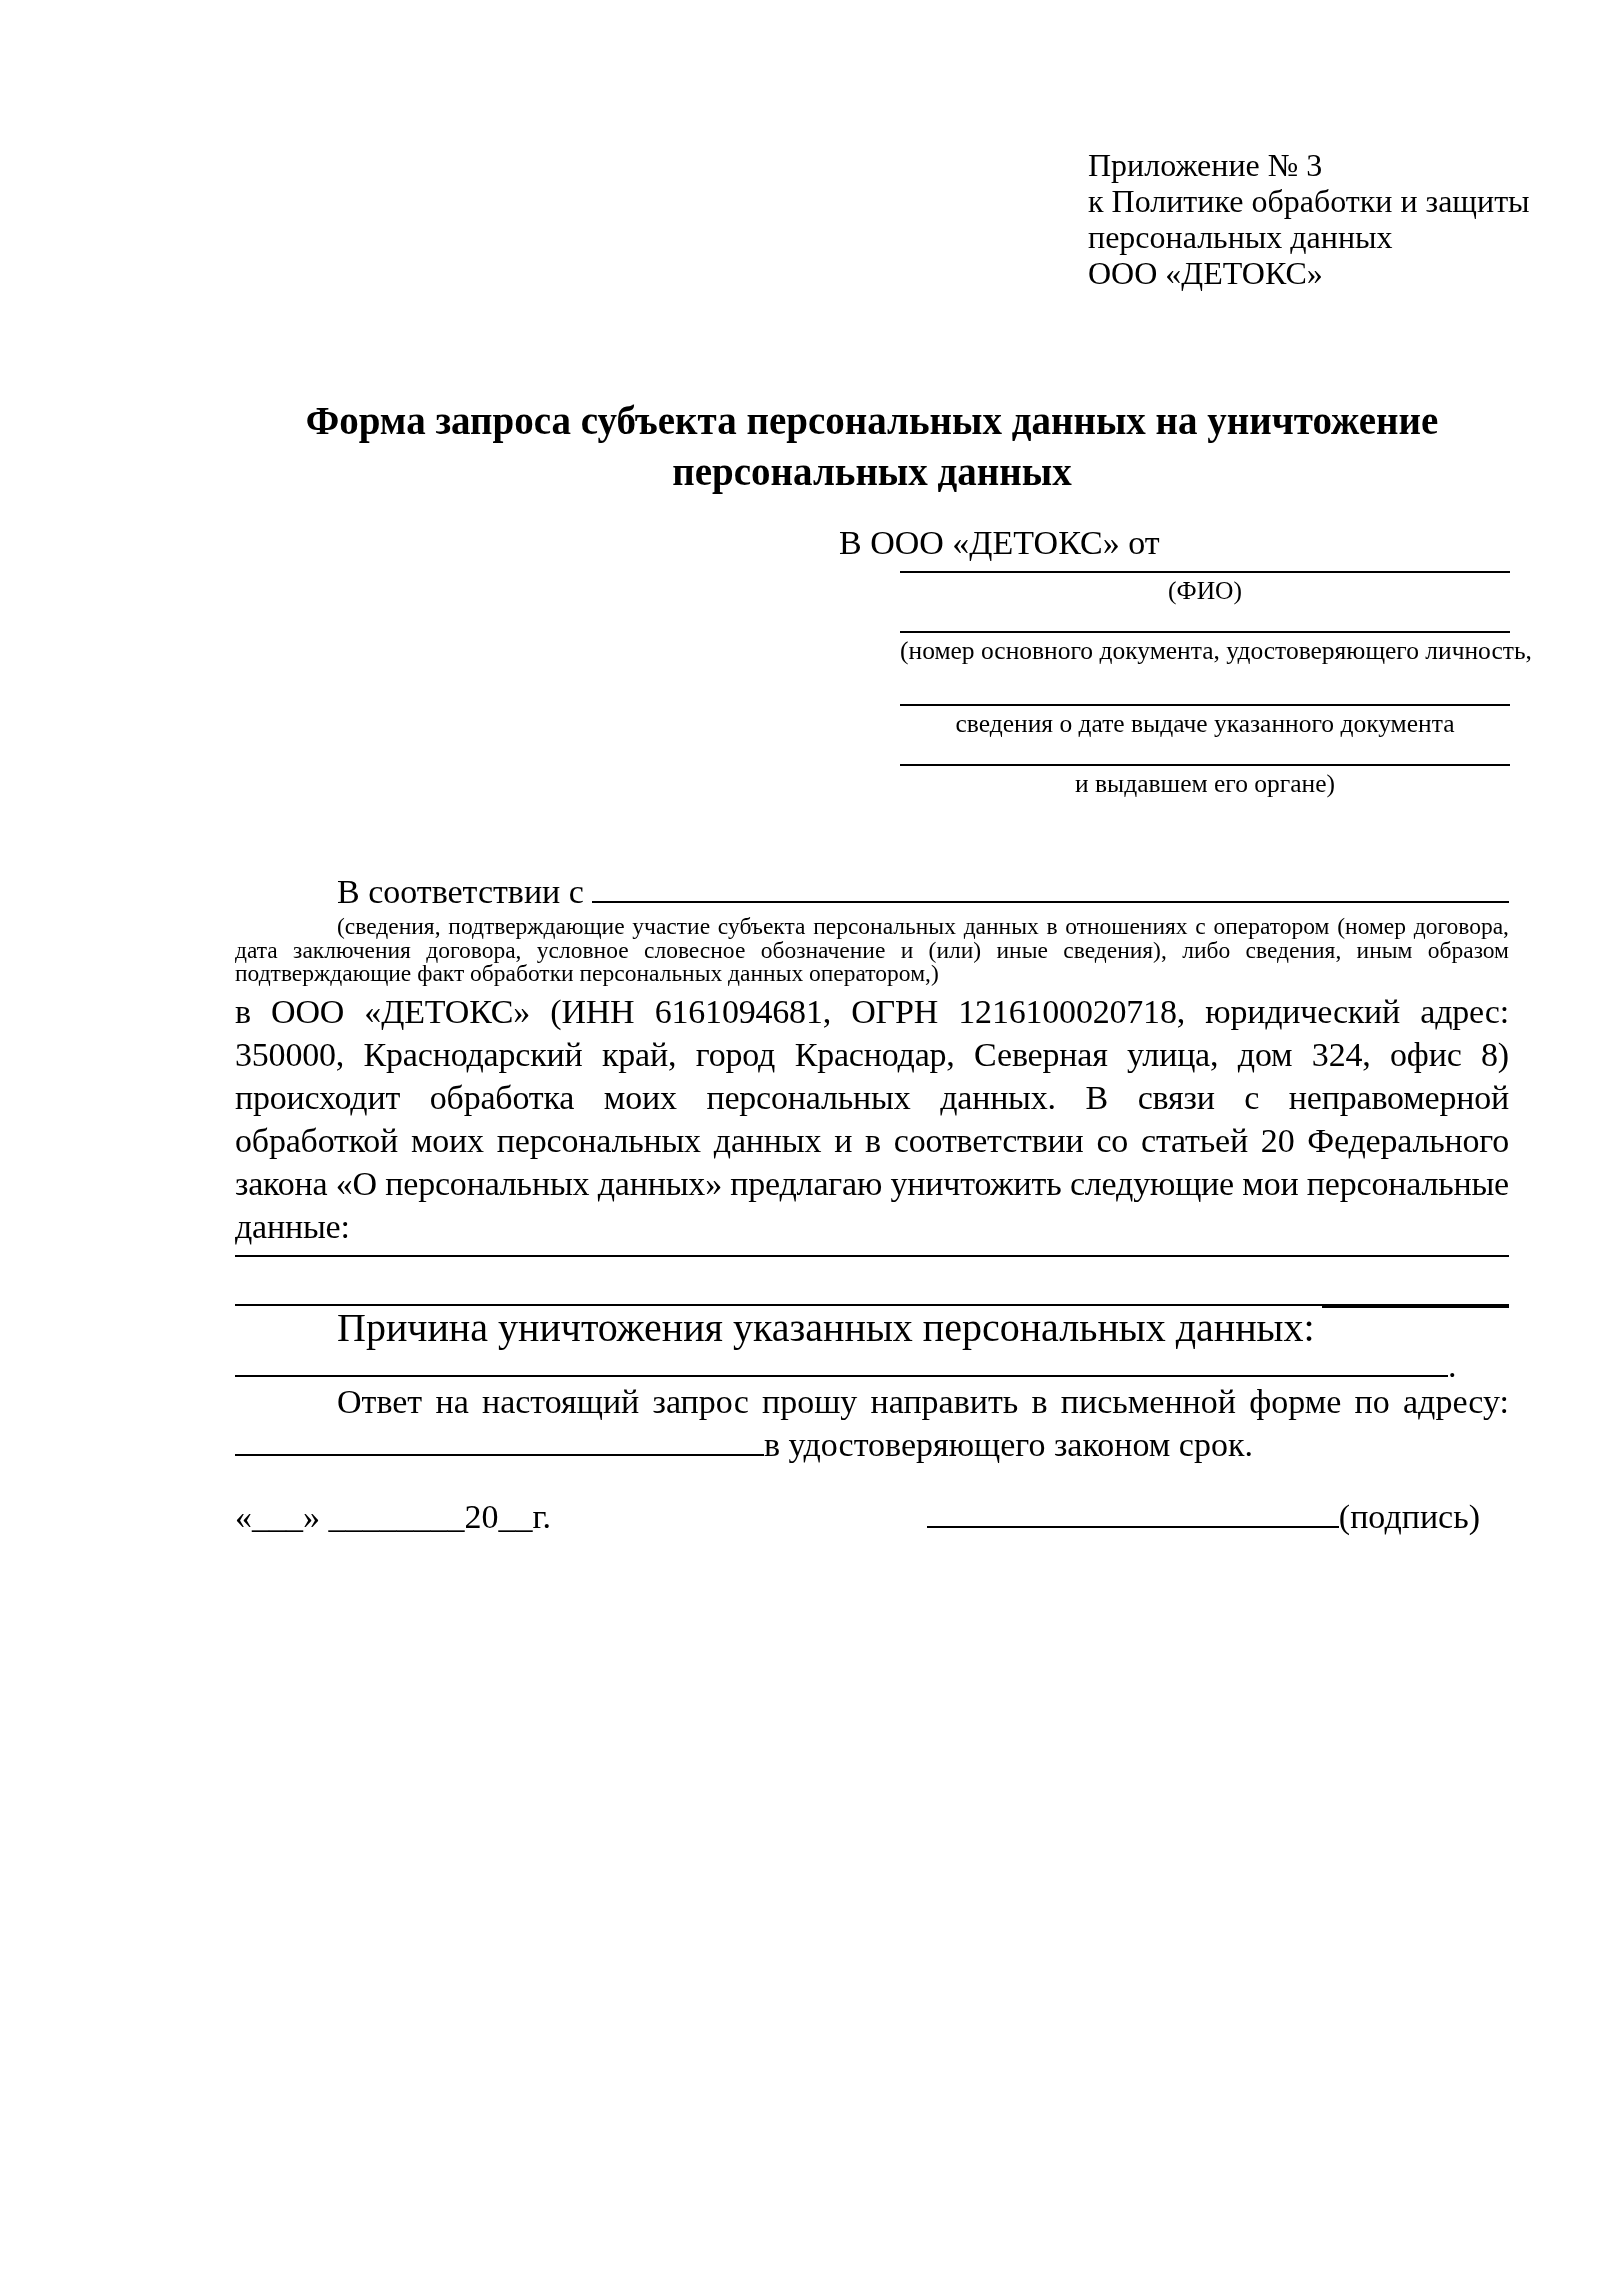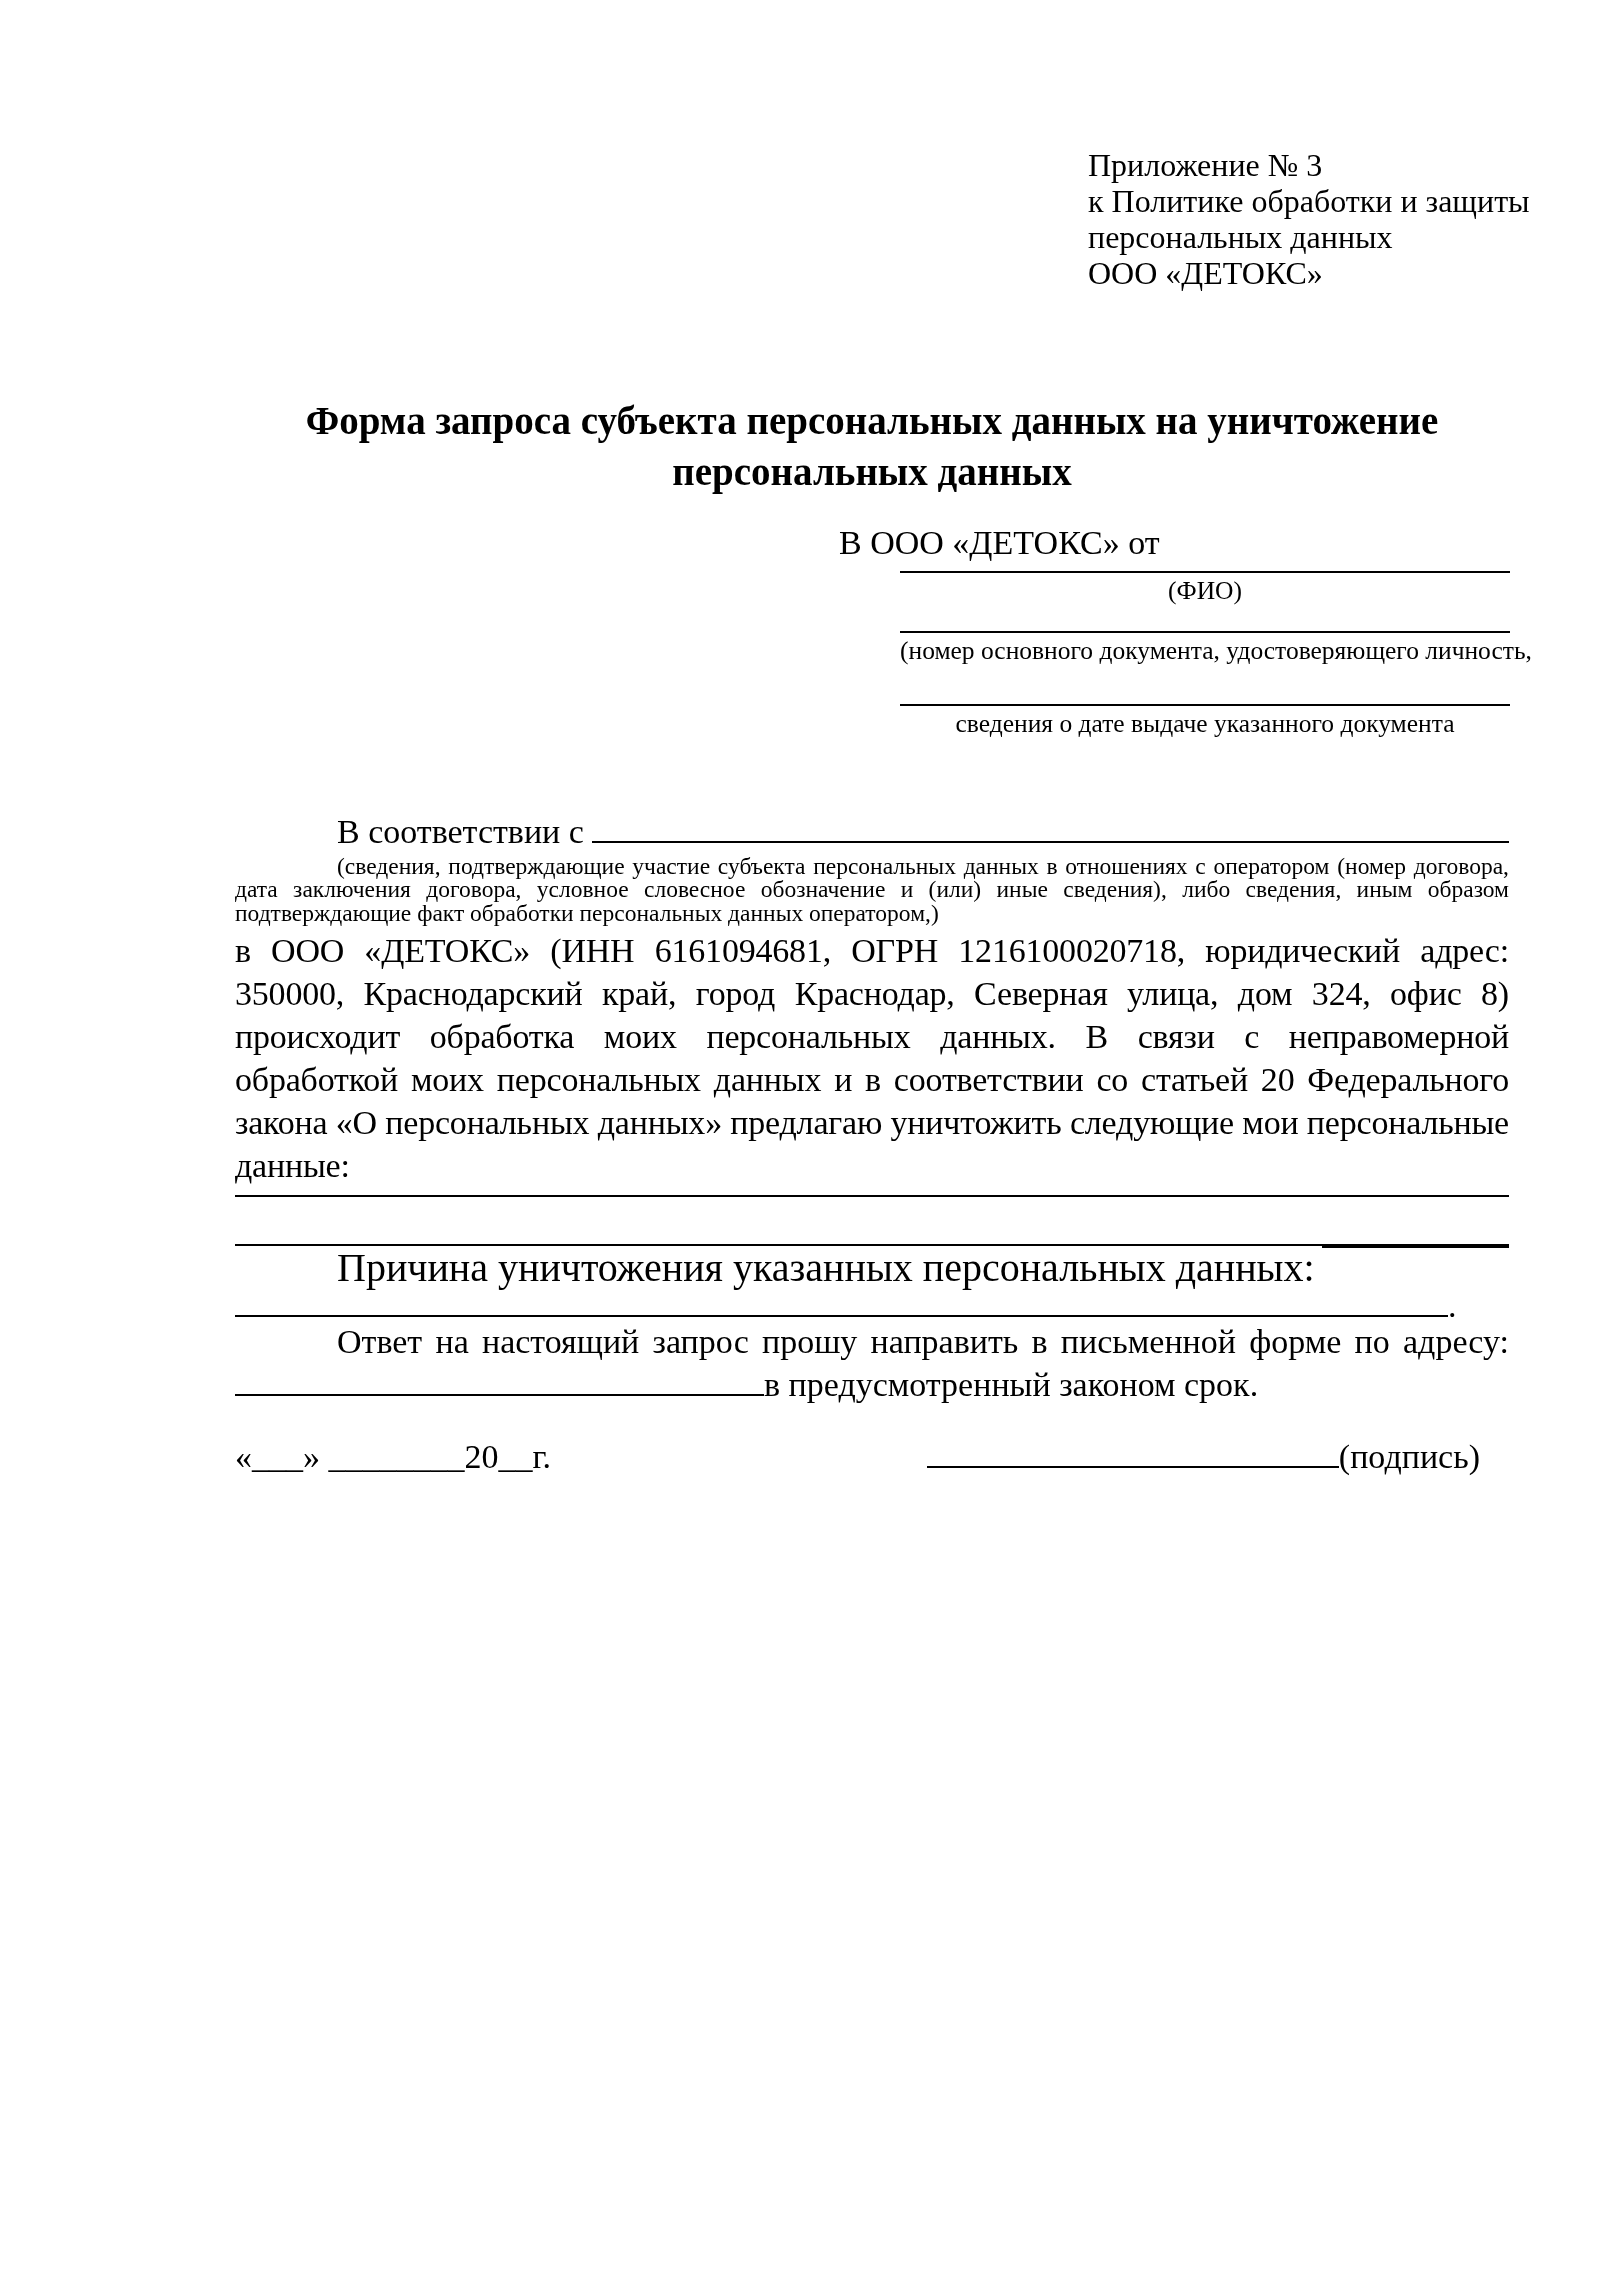--- a/index.html
+++ b/index.html
@@ -213,20 +213,24 @@
     <div class="id-field mt24">
       <div class="line"></div>
       <div class="lbl">(номер основного документа, удостоверяющего личность,</div>
     </div>
 
     <div class="id-field mt38">
       <div class="line"></div>
       <div class="lbl">сведения о дате выдаче указанного документа</div>
     </div>
 
+    <div class="id-field mt25">
+      <div class="line"></div>
+      <div class="lbl">и выдавшем его органе)</div>
+    </div>
 
     <div class="accordance">
       <span class="prefix">В соответствии с</span>
       <span class="fill-grow"></span>
     </div>
 
     <div class="fine-print">(сведения, подтверждающие участие субъекта персональных данных в отношениях с оператором (номер договора, дата заключения договора, условное словесное обозначение и (или) иные сведения), либо сведения, иным образом подтверждающие факт обработки персональных данных оператором,)</div>
 
     <div class="body-par">в ООО «ДЕТОКС» (ИНН 6161094681, ОГРН 1216100020718, юридический адрес: 350000, Краснодарский край, город Краснодар, Северная улица, дом 324, офис 8) происходит обработка моих персональных данных. В связи с неправомерной обработкой моих персональных данных и в соответствии со статьей 20 Федерального закона «О персональных данных» предлагаю уничтожить следующие мои персональные данные:</div>
 
@@ -239,21 +243,21 @@
     </div>
 
     <div class="rule-period">
       <span class="fill-fixed"></span>
       <span>.</span>
     </div>
 
     <div class="reply">Ответ на настоящий запрос прошу направить в письменной форме по адресу:</div>
 
     <div class="reply-tail">
-      <span class="fill-inline"></span><span>в предусмотренный законом срок.</span>
+      <span class="fill-inline"></span><span>в удостоверяющего законом срок.</span>
     </div>
 
     <div class="date-sign">
       <span>«___» ________20__г.</span>
       <span class="sign-group">
         <span class="fill-inline"></span><span>(подпись)</span>
       </span>
     </div>
 
   </div>

